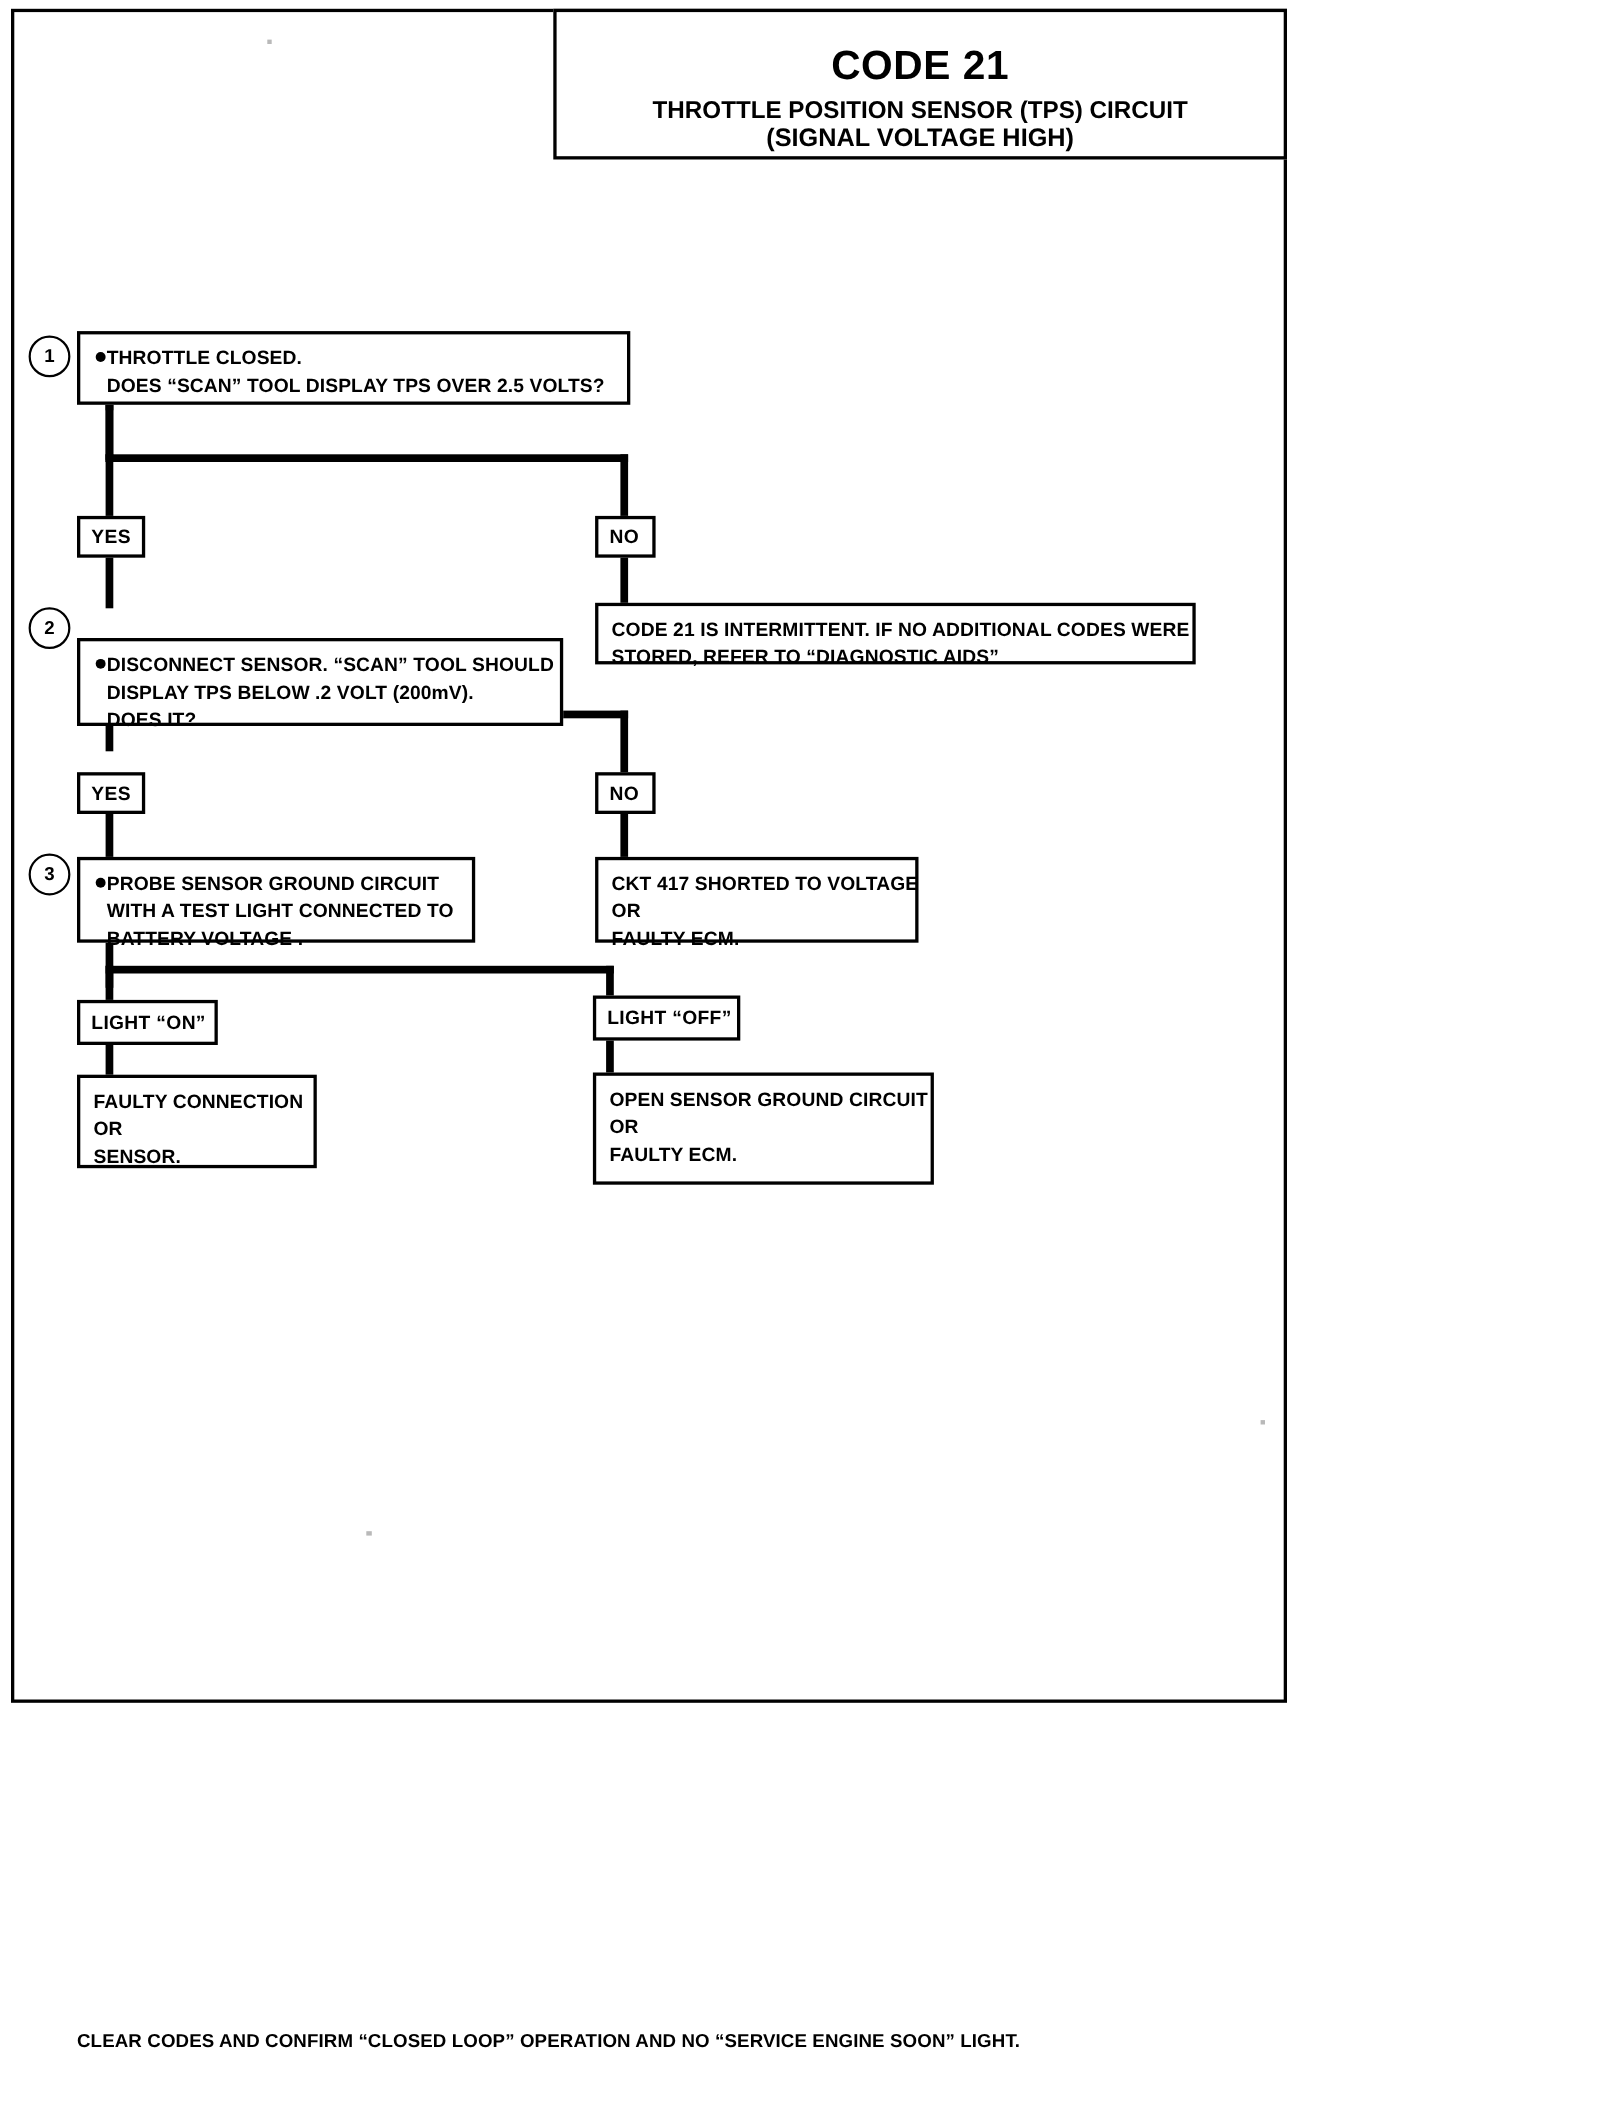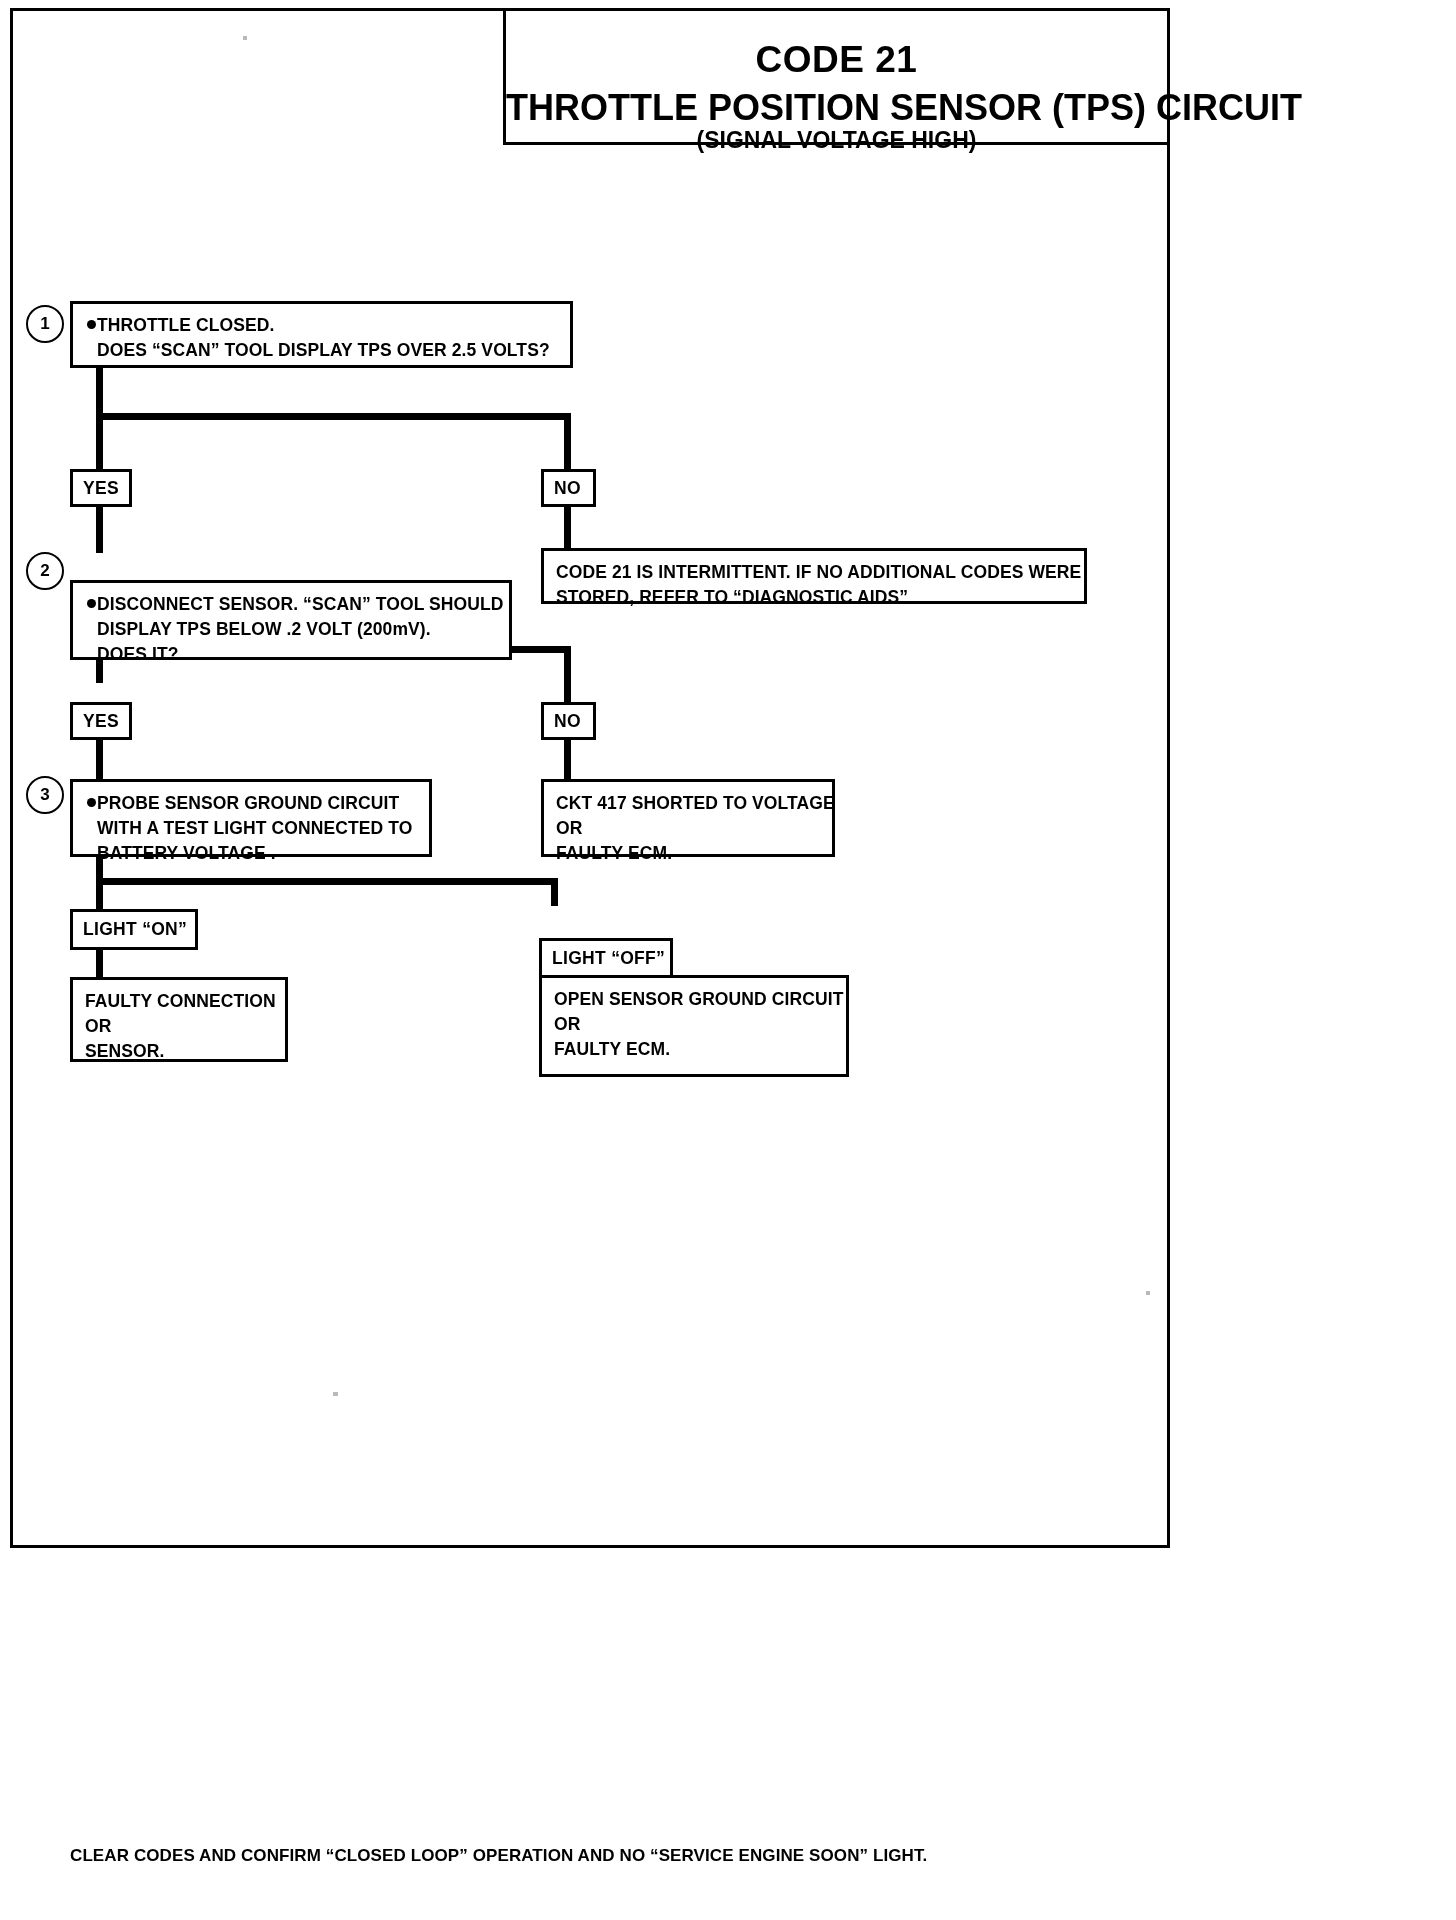--- a/index.html
+++ b/index.html
@@ -44,21 +44,21 @@
     text-align: center;
     padding-top: 30px;
   }
   .code-title {
     font-size: 37px;
     font-weight: bold;
     letter-spacing: 0.5px;
     line-height: 1.05;
   }
   .main-title {
-    font-size: 36px;
+    font-size: 22px;
     font-weight: bold;
     line-height: 1.1;
     margin-top: 8px;
     white-space: nowrap;
   }
   .sub-title {
     font-size: 23px;
     font-weight: bold;
     line-height: 1.05;
     margin-top: 1px;
@@ -237,21 +237,21 @@
   <div class="box" style="left:541px; top:779px; width:294px; height:78px;">
     <div class="line">CKT 417 SHORTED TO VOLTAGE</div>
     <div class="line">OR</div>
     <div class="line">FAULTY ECM.</div>
   </div>
 
   <div class="small-box" style="left:70px; top:909px; width:128px; height:41px;">
     <span>LIGHT “ON”</span>
   </div>
 
-  <div class="small-box" style="left:539px; top:938px; width:134px; height:41px;">
+  <div class="small-box" style="left:539px; top:905px; width:134px; height:41px;">
     <span>LIGHT “OFF”</span>
   </div>
 
   <div class="box" style="left:70px; top:977px; width:218px; height:85px;">
     <div class="line">FAULTY CONNECTION</div>
     <div class="line">OR</div>
     <div class="line">SENSOR.</div>
   </div>
 
   <div class="box" style="left:539px; top:975px; width:310px; height:102px;">

